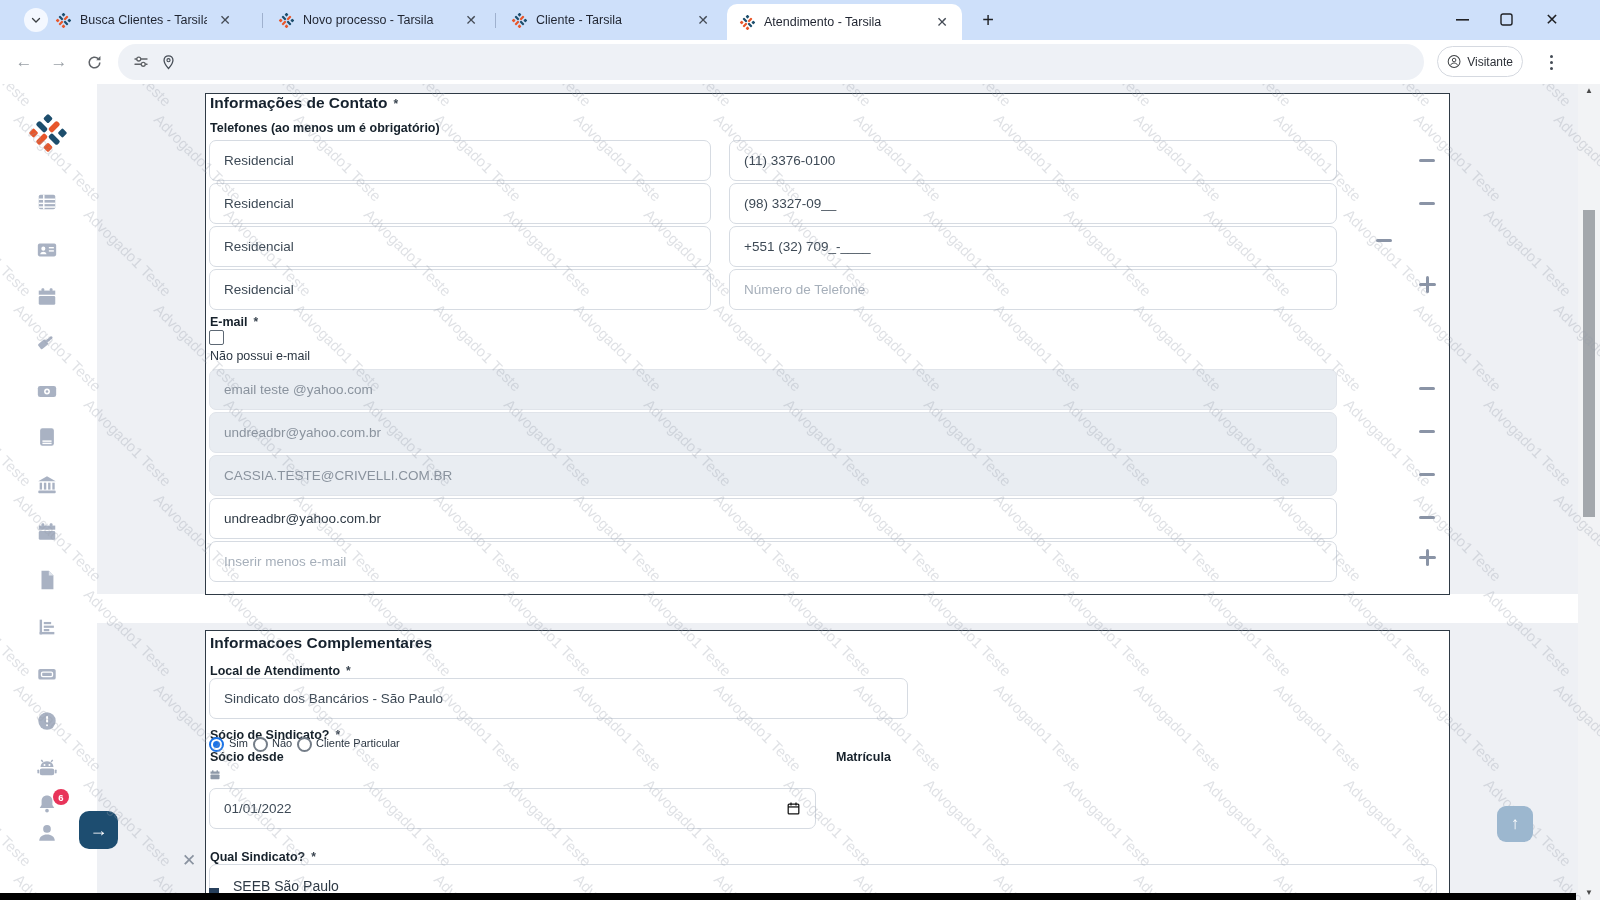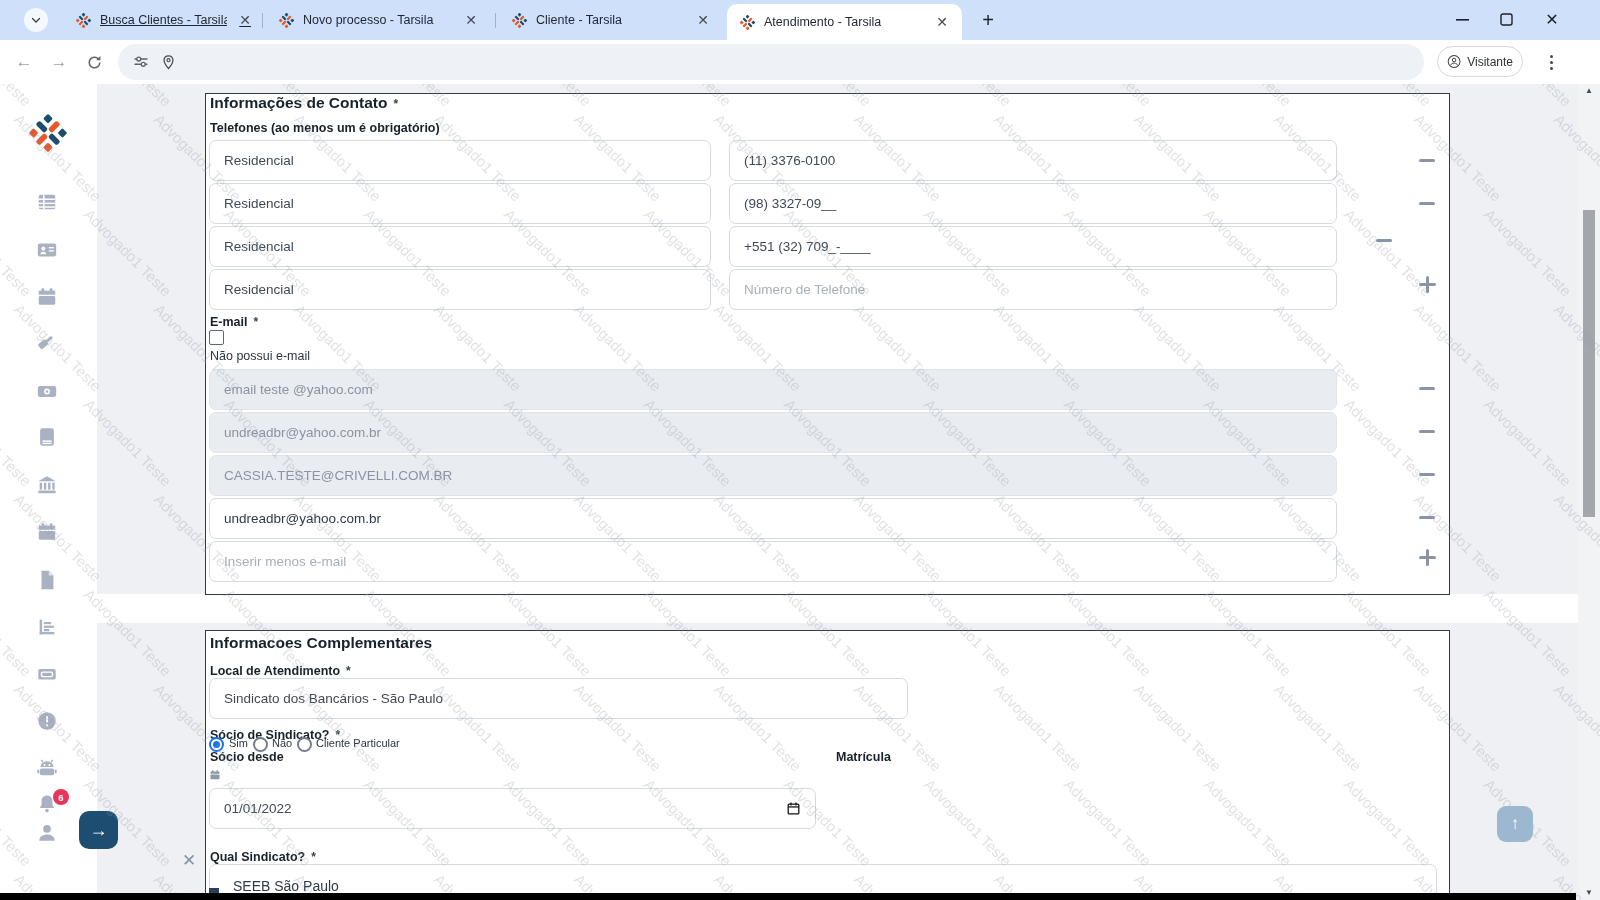--- a/index.html
+++ b/index.html
@@ -61,21 +61,21 @@
 </head>
 <body>
 
 <div id="tabstrip">
   <div class="circlebtn" style="left:24px;top:8px;">
     <svg width="12" height="12" viewBox="0 0 24 24">
         <path d="M5 9l7 7 7-7" fill="none" stroke="#3c4043" stroke-width="2.6" stroke-linecap="round"></path>
       </svg>
   </div>
 
-  <div class="tab" style="left:63px;width:202px;text-decoration:underline;">
+  <div class="tab" style="left:43px;width:202px;">
     <span>
         <svg width="17" height="17" viewBox="0 0 48 48" style="display:block">
 <g fill="#e8562a">
             <g transform="rotate(-45 24 24)">
               <rect x="7" y="20.8" width="14" height="6.4" rx="2.2"></rect>
               <rect x="27" y="20.8" width="14" height="6.4" rx="2.2"></rect>
             </g>
 <rect x="3.5" y="20" width="8" height="8" rx="1.8" transform="rotate(45 7.5 24)"></rect>
 <rect x="20" y="36.5" width="8" height="8" rx="1.8" transform="rotate(45 24 40.5)"></rect>
           </g>

